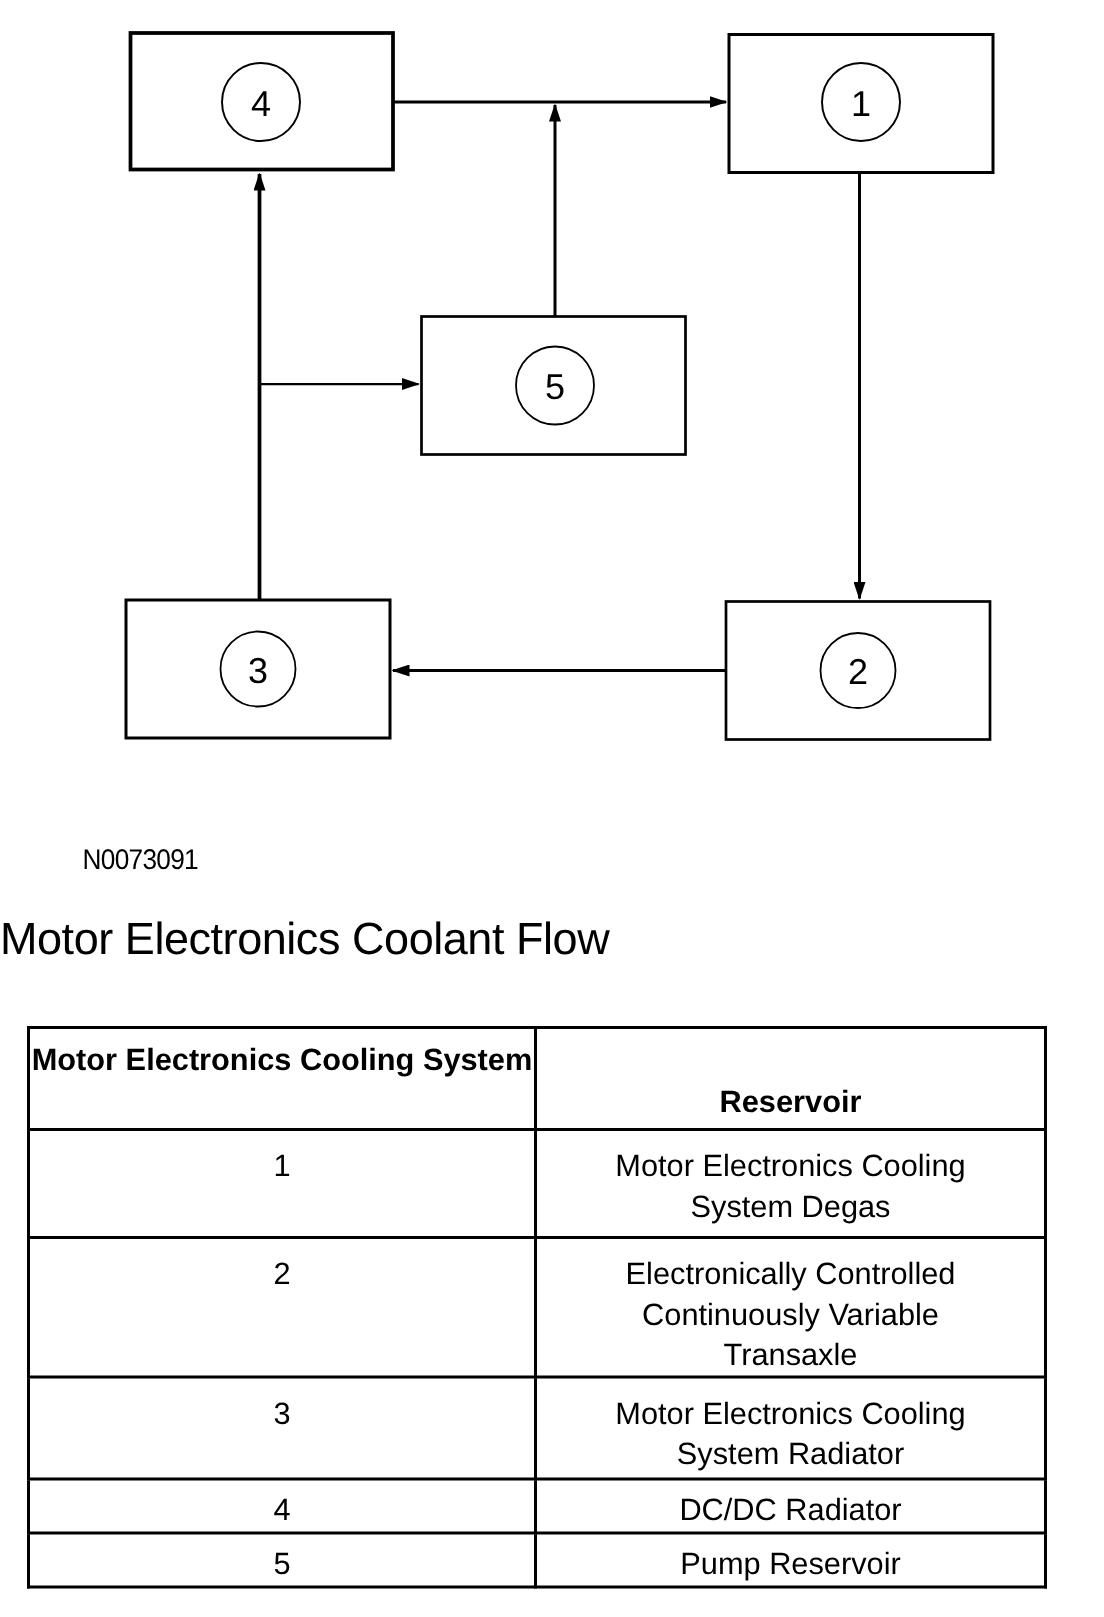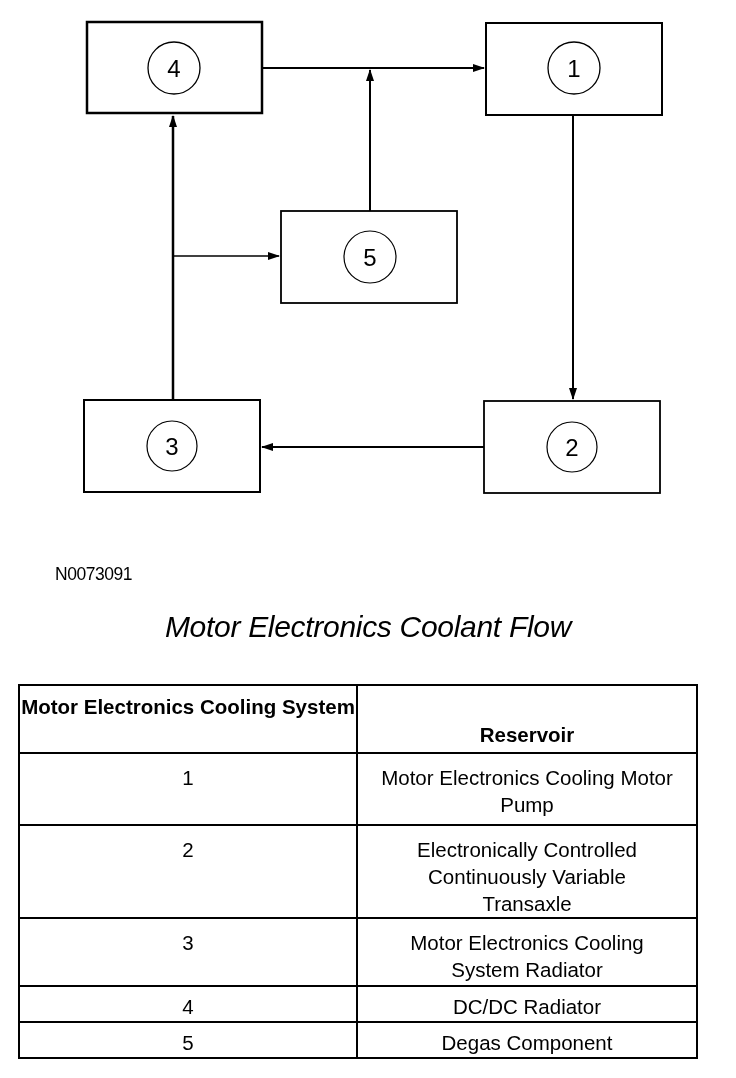--- a/index.html
+++ b/index.html
@@ -2,22 +2,22 @@
 <html><head>
   <meta charset="utf-8">
   <style>
     html, body { margin: 0; padding: 0; background: #ffffff; }
     body { width: 736px; height: 1078px; position: relative; overflow: hidden;
            font-family: "Liberation Sans", sans-serif; color: #000; }
     #diagram { position: absolute; left: 0; top: 0; }
     .node-label { font-family: "Liberation Sans", sans-serif; font-size: 24px; }
     #figure-id { position: absolute; left: 55px; top: 563px; font-size: 19px;
                  letter-spacing: -0.5px; transform: scaleX(0.92); transform-origin: left; }
-    #caption { position: absolute; left: 0; width: 736px; top: 610px; text-align: center;
-               font-size: 30px; font-style: italic; letter-spacing: -0.3px; }
+    #caption { position: absolute; left: 0; width: 736px; top: 610px; 
+               font-size: 30px; letter-spacing: -0.3px; }
     table#legend { position: absolute; left: 18px; top: 684px; width: 680px;
                    border-collapse: collapse; font-size: 20.5px; }
     #legend td, #legend th { border: 2.5px solid #000; text-align: center; padding: 0; }
     #legend th { font-weight: bold; font-size: 20.5px; line-height: 26px; }
     #legend th.c1 { width: 336px; vertical-align: top; padding-top: 8px; height: 58px; }
     #legend th.c2 { vertical-align: bottom; padding-bottom: 4px; }
     #legend td { vertical-align: top; padding-top: 10px; line-height: 27px; }
     #legend tr.r1 td { height: 60px; }
     #legend tr.r2 td { height: 80px; }
     #legend tr.r3 td { height: 56px; }
@@ -80,21 +80,21 @@
   <thead>
     <tr>
       <th class="c1">Motor Electronics Cooling System</th>
       <th class="c2">Reservoir</th>
     </tr>
   </thead>
   <tbody>
     <tr class="r1">
       <td>1</td>
       <td>
-          <span class="comp">Motor Electronics Cooling Motor Pump</span>
+          <span class="comp">Motor Electronics Cooling System Degas</span>
         </td>
     </tr>
     <tr class="r2">
       <td>2</td>
       <td>
           <span class="comp" style="width:290px">Electronically Controlled Continuously Variable Transaxle</span>
         </td>
     </tr>
     <tr class="r3">
       <td>3</td>
@@ -104,17 +104,17 @@
     </tr>
     <tr class="r4">
       <td>4</td>
       <td>
           <span class="comp">DC/DC Radiator</span>
         </td>
     </tr>
     <tr class="r5">
       <td>5</td>
       <td>
-          <span class="comp">Degas Component</span>
+          <span class="comp">Pump Reservoir</span>
         </td>
     </tr>
   </tbody>
 </table>
 
 </body></html>

